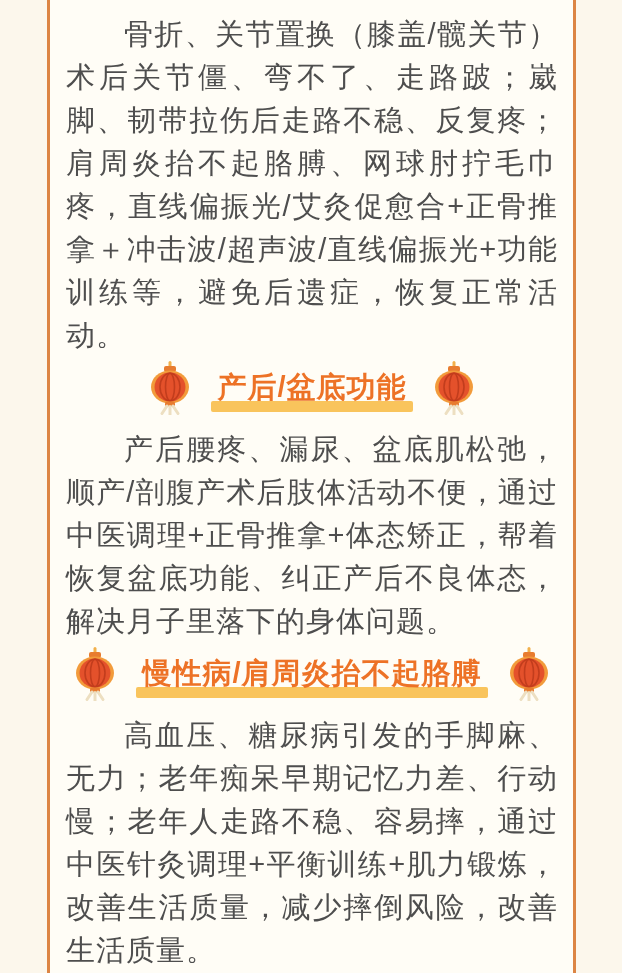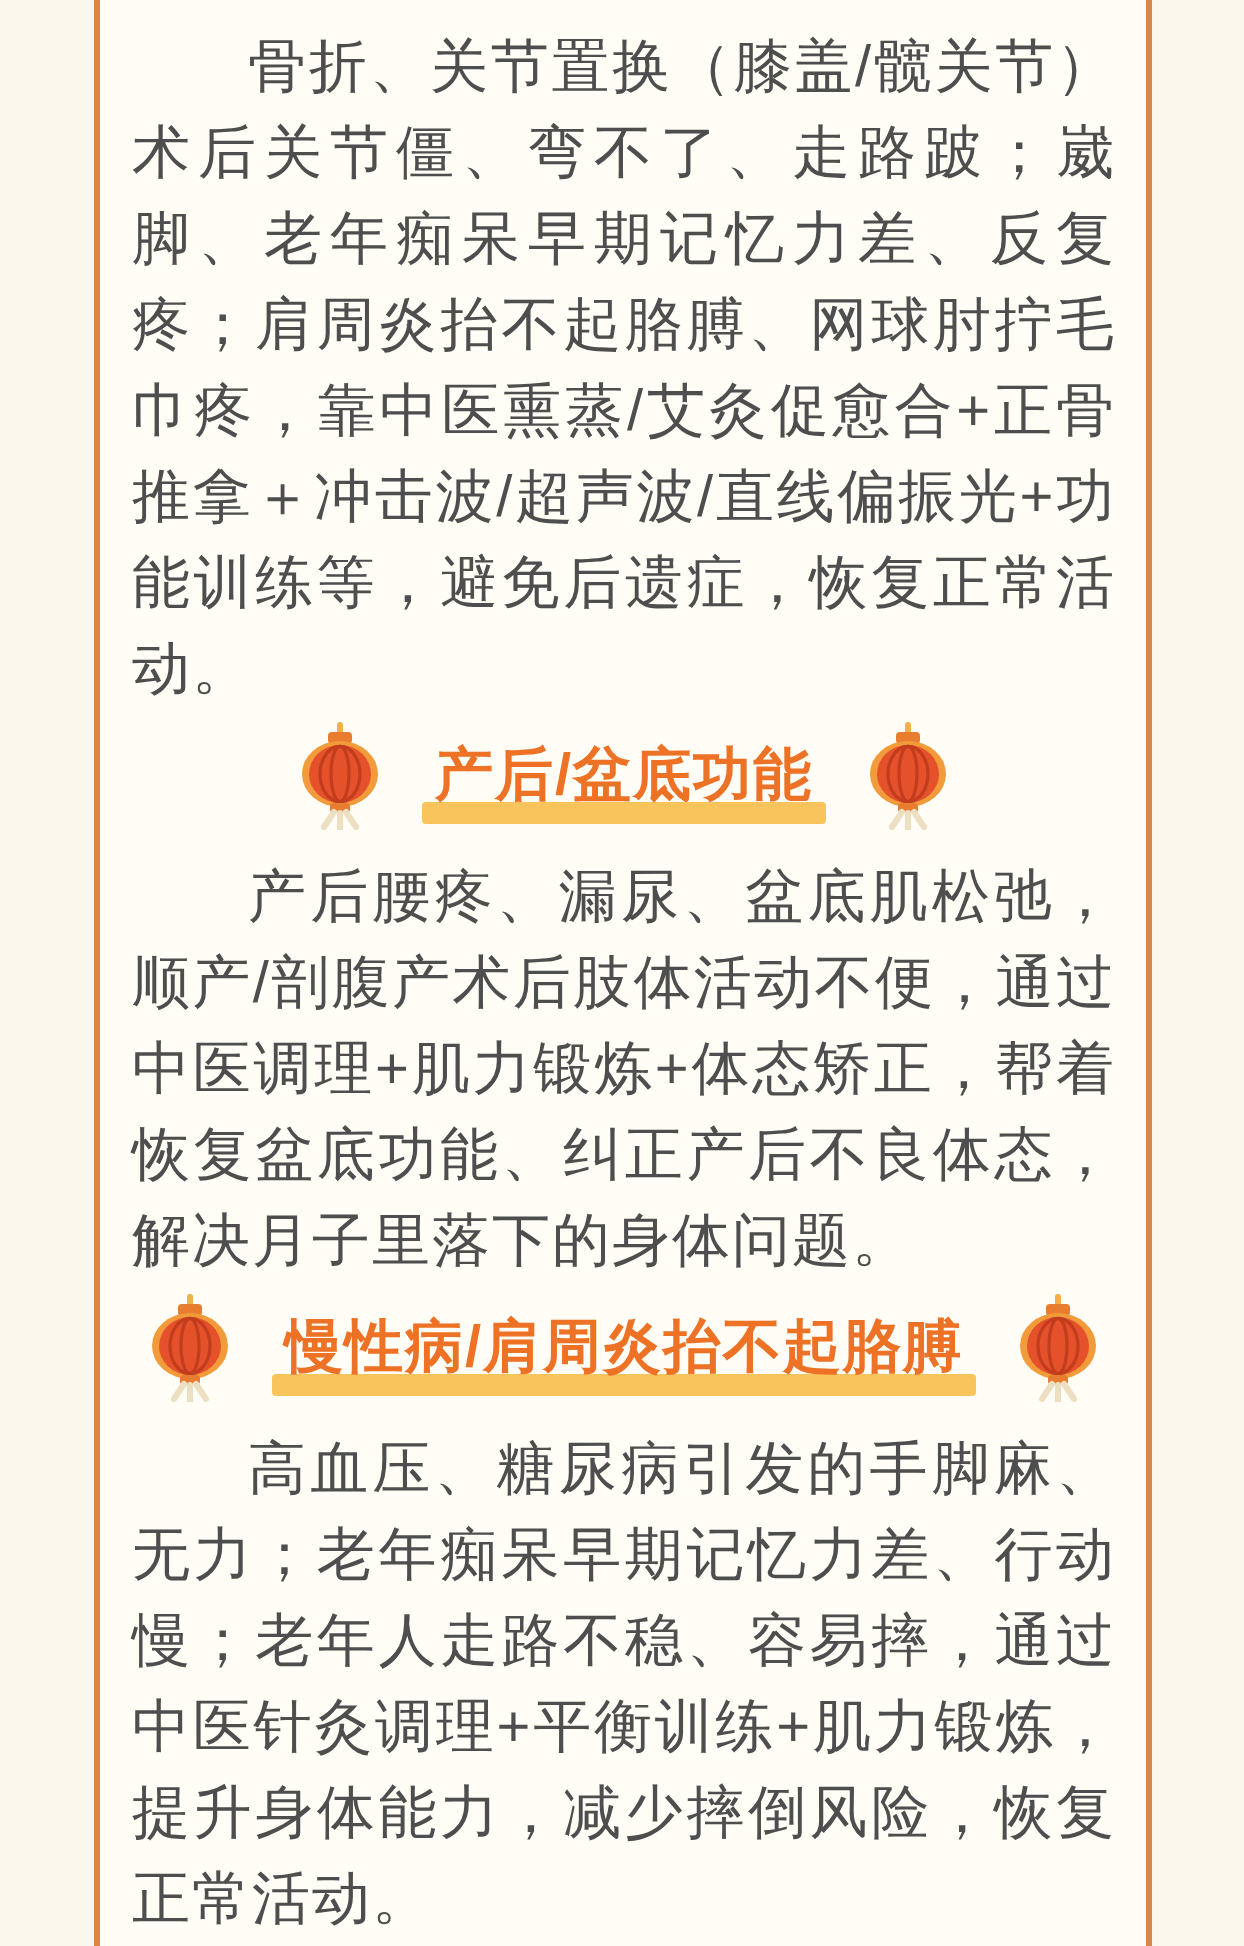--- a/index.html
+++ b/index.html
@@ -83,47 +83,47 @@
       <ellipse cx="23" cy="26" rx="10" ry="13.8" fill="none" stroke="#c23d1d" stroke-width="1.6"></ellipse>
       <ellipse cx="23" cy="26" rx="4.5" ry="13.8" fill="none" stroke="#c23d1d" stroke-width="1.6"></ellipse>
       <rect x="18" y="40.5" width="10" height="5" rx="2" fill="#e87c2f"></rect>
       <path d="M20 45 L15 52.5 M23 45.5 L23 53.5 M26 45 L31 52.5" stroke="#eddfc1" stroke-width="3" stroke-linecap="round" fill="none"></path>
     </g>
   </defs>
 </svg>
 
 <div class="article">
 
-  <p class="para">骨折、关节置换（膝盖/髋关节）术后关节僵、弯不了、走路跛；崴脚、老年痴呆早期记忆力差、反复疼；肩周炎抬不起胳膊、网球肘拧毛巾疼，靠中医熏蒸/艾灸促愈合+正骨推拿＋冲击波/超声波/直线偏振光+功能训练等，避免后遗症，恢复正常活动。</p>
+  <p class="para">骨折、关节置换（膝盖/髋关节）术后关节僵、弯不了、走路跛；崴脚、韧带拉伤后走路不稳、反复疼；肩周炎抬不起胳膊、网球肘拧毛巾疼，直线偏振光/艾灸促愈合+正骨推拿＋冲击波/超声波/直线偏振光+功能训练等，避免后遗症，恢复正常活动。</p>
 
   <div class="heading">
     <span class="lantern">
       <svg width="46" height="54" viewBox="0 0 46 54">
           <use href="#lantern-shape"></use>
         </svg>
     </span>
     <span class="h-text">产后/盆底功能</span>
     <span class="lantern">
       <svg width="46" height="54" viewBox="0 0 46 54">
           <use href="#lantern-shape"></use>
         </svg>
     </span>
   </div>
 
-  <p class="para">产后腰疼、漏尿、盆底肌松弛，顺产/剖腹产术后肢体活动不便，通过中医调理+肌力锻炼+体态矫正，帮着恢复盆底功能、纠正产后不良体态，解决月子里落下的身体问题。</p>
+  <p class="para">产后腰疼、漏尿、盆底肌松弛，顺产/剖腹产术后肢体活动不便，通过中医调理+正骨推拿+体态矫正，帮着恢复盆底功能、纠正产后不良体态，解决月子里落下的身体问题。</p>
 
   <div class="heading">
     <span class="lantern">
       <svg width="46" height="54" viewBox="0 0 46 54">
           <use href="#lantern-shape"></use>
         </svg>
     </span>
     <span class="h-text">慢性病/肩周炎抬不起胳膊</span>
     <span class="lantern">
       <svg width="46" height="54" viewBox="0 0 46 54">
           <use href="#lantern-shape"></use>
         </svg>
     </span>
   </div>
 
-  <p class="para">高血压、糖尿病引发的手脚麻、无力；老年痴呆早期记忆力差、行动慢；老年人走路不稳、容易摔，通过中医针灸调理+平衡训练+肌力锻炼，提升身体能力，减少摔倒风险，恢复正常活动。</p>
+  <p class="para">高血压、糖尿病引发的手脚麻、无力；老年痴呆早期记忆力差、行动慢；老年人走路不稳、容易摔，通过中医针灸调理+平衡训练+肌力锻炼，改善生活质量，减少摔倒风险，改善生活质量。</p>
 
 </div>
 
 </body></html>

